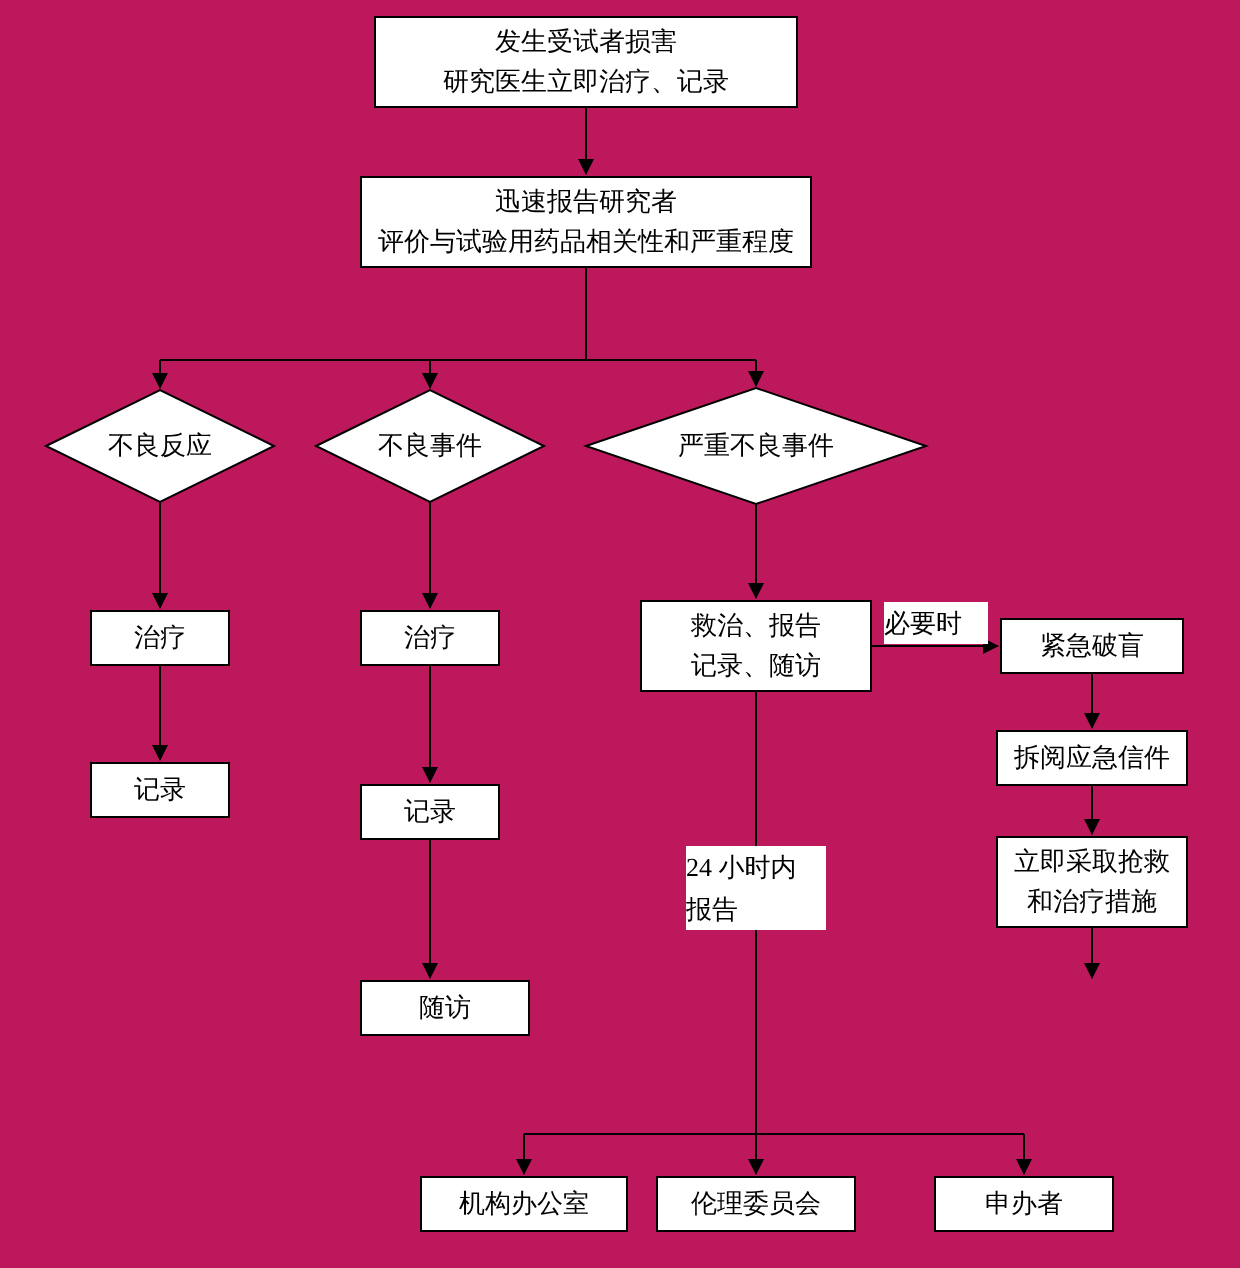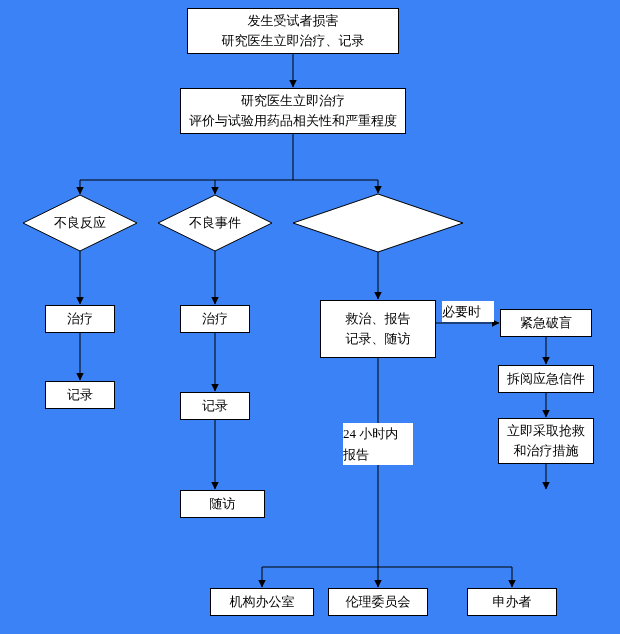--- a/index.html
+++ b/index.html
@@ -1,20 +1,20 @@
 <!DOCTYPE html>
 <html><head>
   <meta charset="utf-8">
   <style>
     html, body { margin: 0; padding: 0; background: #ffffff; }
     .canvas {
       position: relative;
       width: 620px;
       height: 634px;
-      background: #3b82f6;
+      background: #be185d;
       font-family: "Liberation Serif", "DejaVu Serif", serif;
       color: #000000;
       overflow: hidden;
     }
     .connectors {
       position: absolute;
       left: 0; top: 0;
       width: 620px; height: 634px;
     }
     .node {
@@ -89,38 +89,39 @@
       <polygon points="293,223 378,194 463,223 378,252"></polygon>
     </g>
   </svg>
 
   <div class="node box" style="left:187px; top:8px; width:212px; height:46px;">
     <span>发生受试者损害</span>
     <span>研究医生立即治疗、记录</span>
   </div>
 
   <div class="node box" style="left:180px; top:88px; width:226px; height:46px;">
-    <span>研究医生立即治疗</span>
+    <span>迅速报告研究者</span>
     <span>评价与试验用药品相关性和严重程度</span>
   </div>
 
   <div class="dtext" style="left:23px; top:209px; width:114px; height:28px;">不良反应</div>
   <div class="dtext" style="left:158px; top:209px; width:114px; height:28px;">不良事件</div>
+  <div class="dtext" style="left:293px; top:209px; width:170px; height:28px;">严重不良事件</div>
 
   <div class="node box" style="left:45px; top:305px; width:70px; height:28px;">治疗</div>
 
   <div class="node box" style="left:45px; top:381px; width:70px; height:28px;">记录</div>
 
   <div class="node box" style="left:180px; top:305px; width:70px; height:28px;">治疗</div>
 
   <div class="node box" style="left:180px; top:392px; width:70px; height:28px;">记录</div>
 
   <div class="node box" style="left:180px; top:490px; width:85px; height:28px;">随访</div>
 
-  <div class="node box" style="left:320px; top:300px; width:116px; height:58px;">
+  <div class="node box" style="left:320px; top:300px; width:116px; height:46px;">
     <span>救治、报告</span>
     <span>记录、随访</span>
   </div>
 
   <div class="node box" style="left:500px; top:309px; width:92px; height:28px;">紧急破盲</div>
 
   <div class="node box" style="left:498px; top:365px; width:96px; height:28px;">拆阅应急信件</div>
 
   <div class="node box" style="left:498px; top:418px; width:96px; height:46px;">
     <span>立即采取抢救</span>

